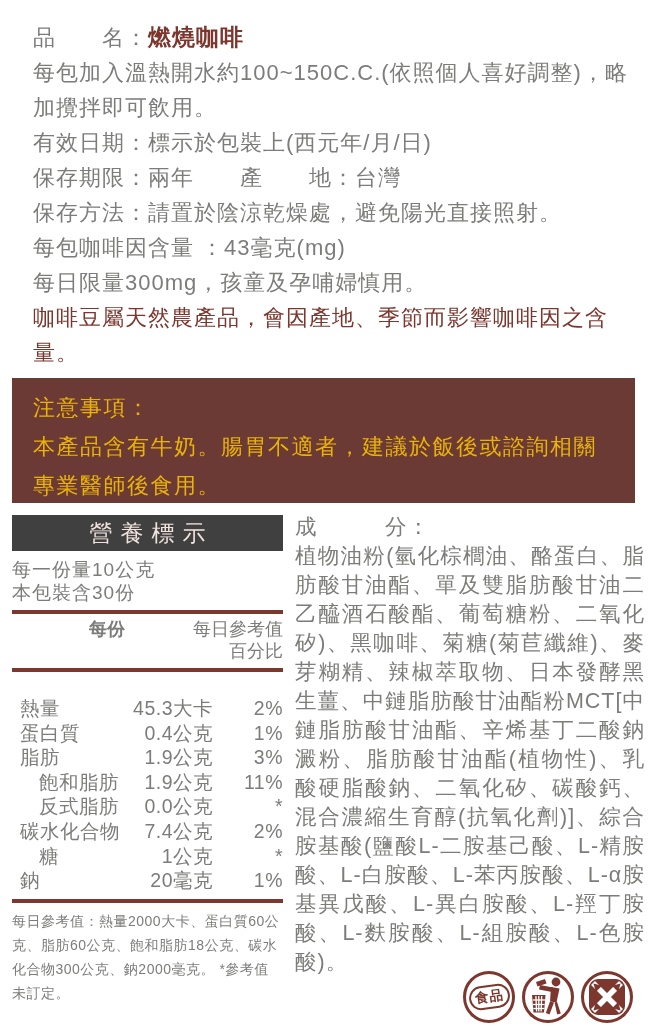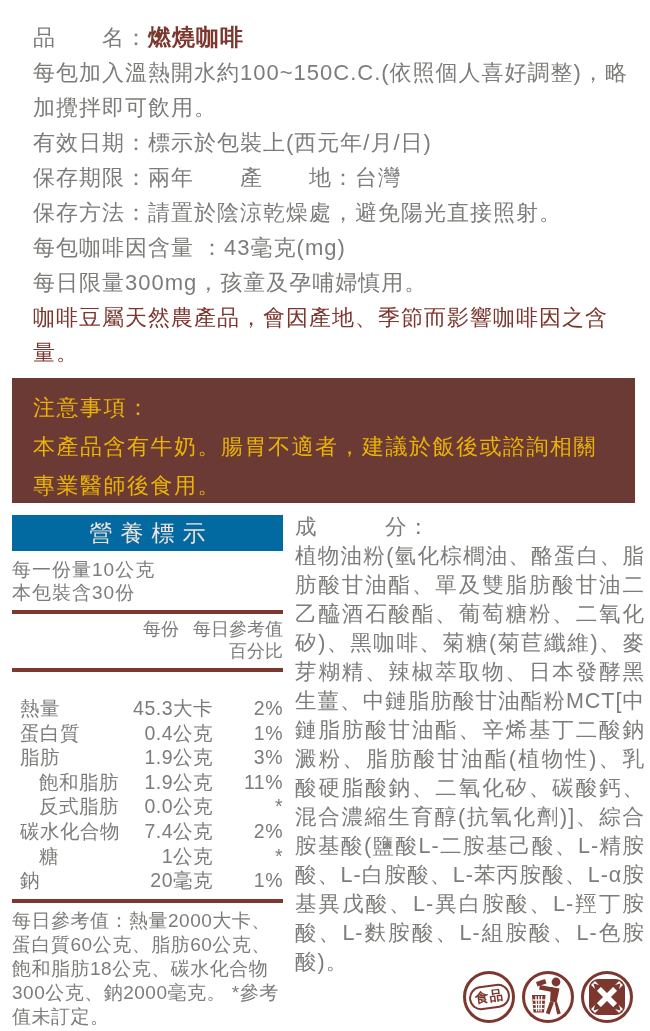--- a/index.html
+++ b/index.html
@@ -29,39 +29,39 @@
     background:#6c3a34;color:#eab308;
     padding:10px 20px 0 21px;
     font-size:22px;line-height:39px;letter-spacing:1.5px;
   }
   
   .nutrition{
     position:absolute;left:12px;top:515px;width:271px;
     font-size:19.5px;color:#7c7c7a;
   }
   .nutrition-title{
-    background:#0369a1;color:#f0e2dd;
+    background:#404040;color:#f0e2dd;
     height:36px;line-height:36px;text-align:center;
     font-size:23px;letter-spacing:8px;text-indent:8px;
   }
   .serving-info{margin-top:7px;font-size:19px;line-height:23px;letter-spacing:1px;}
   .n-rule{border:none;border-top:4px solid #7c372e;margin:6px 0 0 0;}
   .n-headers{margin-top:4px;font-size:18px;line-height:22px;}
   .n-head-row1{display:flex;}
   .n-head-spacer{flex:1 1 auto;}
-  .n-head-per{width:90px;text-align:right;}
+  .n-head-per{width:90px;text-align:left;font-weight:bold;}
   .n-head-dv{width:104px;text-align:right;}
   .n-head-row2{text-align:right;}
   .n-table{margin-top:24px;}
   .n-row{display:flex;height:24.6px;line-height:24.6px;letter-spacing:0.5px;}
   .n-name{flex:1 1 auto;padding-left:8px;}
   .n-row.indent .n-name{padding-left:27px;}
   .n-amt{width:88px;text-align:right;flex:0 0 auto;}
   .n-dv{width:70px;text-align:right;flex:0 0 auto;}
-  .n-footnote{margin-top:6px;font-size:19px;line-height:24px;letter-spacing:0.5px;}
+  .n-footnote{margin-top:6px;font-size:14px;line-height:24px;letter-spacing:0.5px;}
   
   .ingredients{
     position:absolute;left:295px;top:513px;width:350px;
     font-size:21.5px;line-height:29px;letter-spacing:1px;
   }
   .ingredients-label{white-space:pre;}
   .ingredients-text{text-align:justify;text-justify:inter-ideograph;}
   
   .cert-icons{
     position:absolute;top:971px;right:17px;

